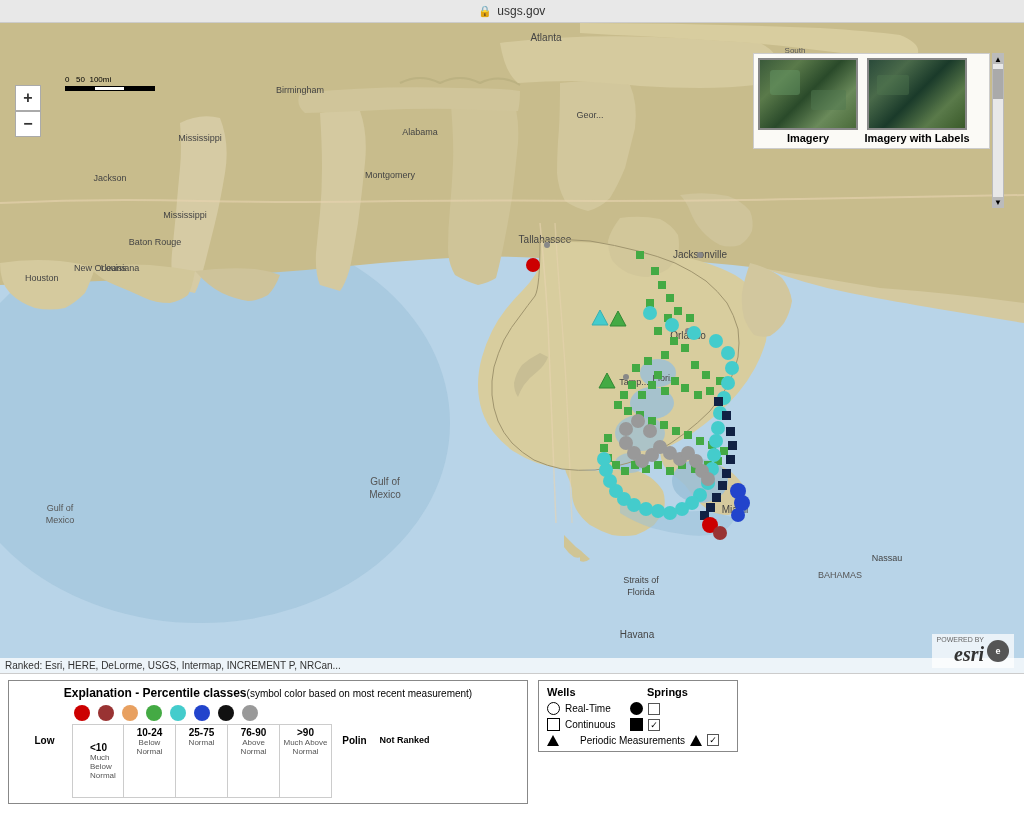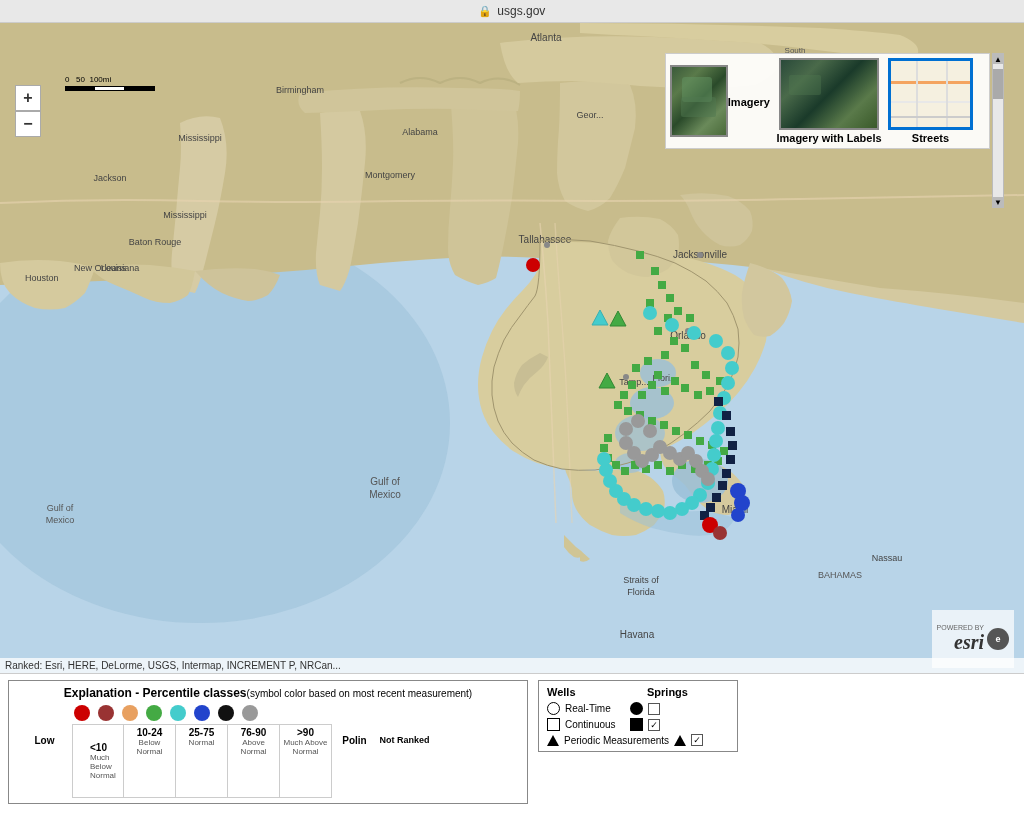--- a/index.html
+++ b/index.html
@@ -80,21 +80,21 @@
     
     .esri-watermark {
       position: absolute;
       bottom: 5px;
       right: 10px;
       z-index: 10;
       display: flex;
       align-items: center;
       gap: 3px;
       background: rgba(255,255,255,0.7);
-      padding: 14px 5px;
+      padding: 2px 5px;
       font-size: 8px;
       color: #555;
     }
 
     
     .sources-bar {
       position: absolute;
       bottom: 0;
       left: 0;
       right: 0;
@@ -361,47 +361,37 @@
       </div>
       <div style="margin-top:40px;">
         <button class="zoom-btn">+</button>
         <button class="zoom-btn">−</button>
       </div>
     </div>
 
     <div style="position:absolute; top:30px; right:20px; z-index:10; display:flex; flex-direction:row; align-items:flex-start;">
       <div style="display:flex; flex-direction:row; gap:3px; background:rgba(255,255,255,0.92); border:1px solid #ccc; padding:4px; padding-right:16px;">
 
-        <div style="display:flex; align-items:center; cursor:pointer; width:100px;">
+        <div style="display:flex; flex-direction:column; align-items:center; cursor:pointer; width:100px;">
           <div style="width:100px; height:72px; overflow:hidden; border:2px solid #888; position:relative;">
             <div style="width:100%; height:100%; background:linear-gradient(135deg, #3a5a3a 0%, #5a7a4a 25%, #2a4a2a 50%, #6a8a5a 75%, #4a6a3a 100%);"></div>
             <div style="position:absolute;top:10px;left:10px;width:30px;height:25px;background:rgba(100,150,100,0.5);border-radius:3px;"></div>
             <div style="position:absolute;top:30px;right:10px;width:35px;height:20px;background:rgba(80,120,80,0.5);border-radius:2px;"></div>
           </div>
           <div style="font-size:11px; font-weight:bold; margin-top:2px;">Imagery</div>
         </div>
 
         <div style="display:flex; flex-direction:column; align-items:center; cursor:pointer; width:112px;">
           <div style="width:100px; height:72px; overflow:hidden; border:2px solid #888; position:relative;">
             <div style="width:100%; height:100%; background:linear-gradient(135deg, #2a4a3a 0%, #4a6a4a 25%, #1a3a2a 50%, #5a7a4a 75%, #3a5a2a 100%);"></div>
             <div style="position:absolute;top:15px;left:8px;width:32px;height:20px;background:rgba(80,120,80,0.4);border-radius:2px;"></div>
           </div>
           <div style="font-size:11px; font-weight:bold; margin-top:2px; text-align:center;">Imagery with Labels</div>
         </div>
 
-        <div style="display:flex; flex-direction:column; align-items:center; cursor:pointer; width:85px;">
-          <div style="width:85px; height:72px; overflow:hidden; border:3px solid #0070d2; position:relative; background:#f5f0e0;">
-            <div style="position:absolute;top:20px;left:0;right:0;height:3px;background:#f4a460;"></div>
-            <div style="position:absolute;top:40px;left:0;right:0;height:2px;background:#e8e8e8;"></div>
-            <div style="position:absolute;top:0;bottom:0;left:25px;width:2px;background:#ddd;"></div>
-            <div style="position:absolute;top:0;bottom:0;left:55px;width:2px;background:#ddd;"></div>
-            <div style="position:absolute;top:55px;left:0;right:0;height:2px;background:#ccc;"></div>
-          </div>
-          <div style="font-size:11px; font-weight:bold; margin-top:2px;">Streets</div>
-        </div>
       </div>
 
       <div style="width:12px; background:#ddd; border:1px solid #bbb; margin-left:2px; height:155px; display:flex; flex-direction:column; align-items:center;">
         <div style="width:10px;height:10px;background:#bbb;display:flex;align-items:center;justify-content:center;font-size:8px;cursor:pointer;">▲</div>
         <div style="flex:1;width:10px;background:#e8e8e8;position:relative;">
           <div style="width:10px;height:30px;background:#aaa;position:absolute;top:5px;"></div>
         </div>
         <div style="width:10px;height:10px;background:#bbb;display:flex;align-items:center;justify-content:center;font-size:8px;cursor:pointer;">▼</div>
       </div>
     </div>
@@ -501,21 +491,21 @@
         <div style="width:13px;height:13px;border:1.5px solid #000;background:transparent;flex-shrink:0;"></div>
         <span style="font-size:10px; min-width:60px;">Continuous</span>
         <div style="width:13px;height:13px;background:#000;flex-shrink:0;"></div>
         <div style="width:12px;height:12px;border:1px solid #555;flex-shrink:0;display:flex;align-items:center;justify-content:center;background:#fff;">
           <span style="font-size:9px;">✓</span>
         </div>
       </div>
 
       <div style="display:flex; align-items:center; gap:5px;">
         <div style="width:0;height:0;border-left:6px solid transparent;border-right:6px solid transparent;border-bottom:11px solid #000;flex-shrink:0;"></div>
-        <span style="font-size:10px; min-width:60px;">Periodic Measurements</span>
+        <span style="font-size:10px; min-width:60px;margin-left:16px;">Periodic Measurements</span>
         <div style="width:0;height:0;border-left:6px solid transparent;border-right:6px solid transparent;border-bottom:11px solid #000;flex-shrink:0;"></div>
         <div style="width:12px;height:12px;border:1px solid #555;flex-shrink:0;display:flex;align-items:center;justify-content:center;background:#fff;">
           <span style="font-size:9px;">✓</span>
         </div>
       </div>
     </div>
   </div>
 
 </div>
 

